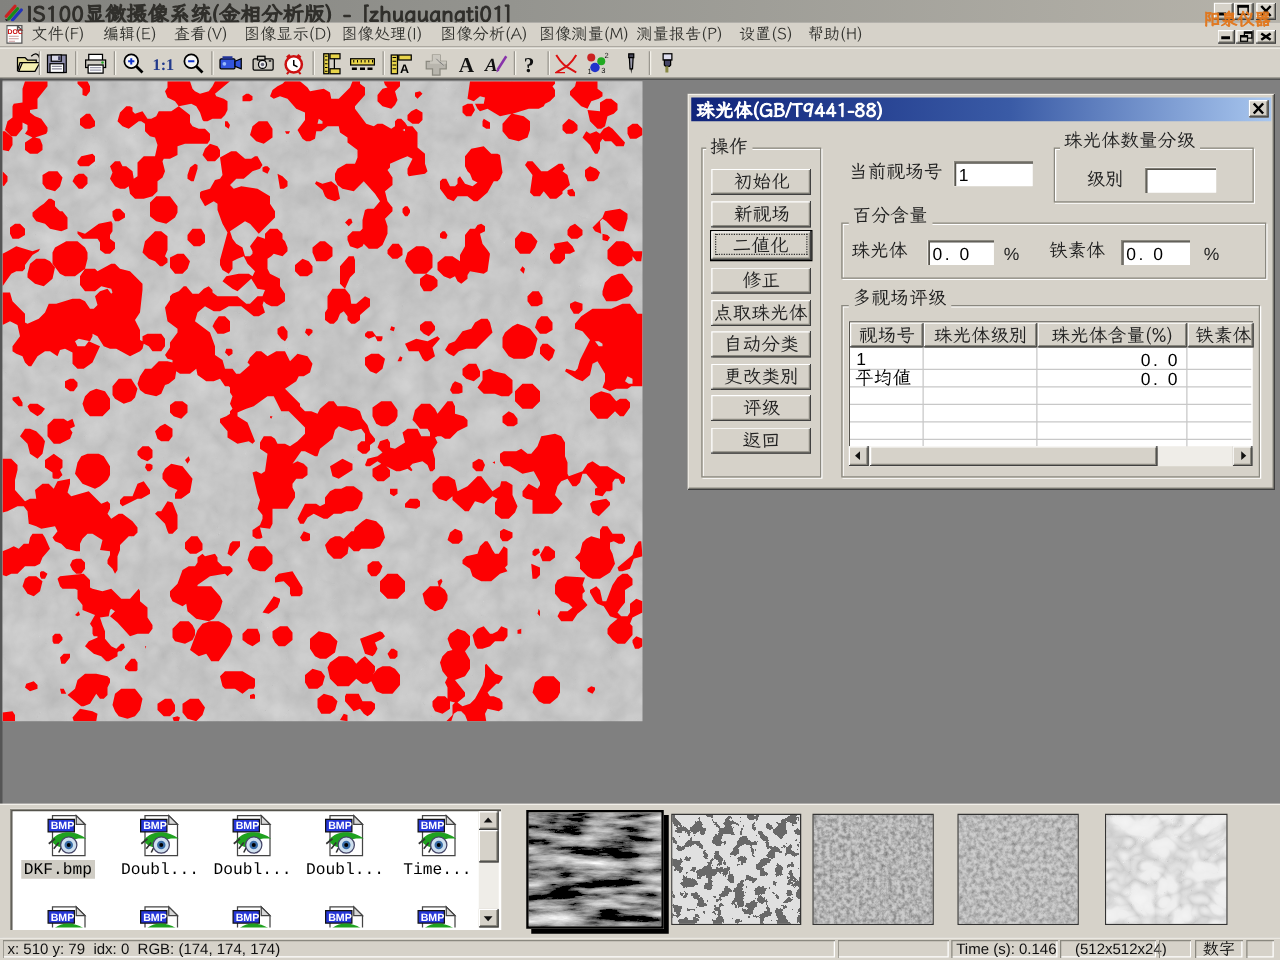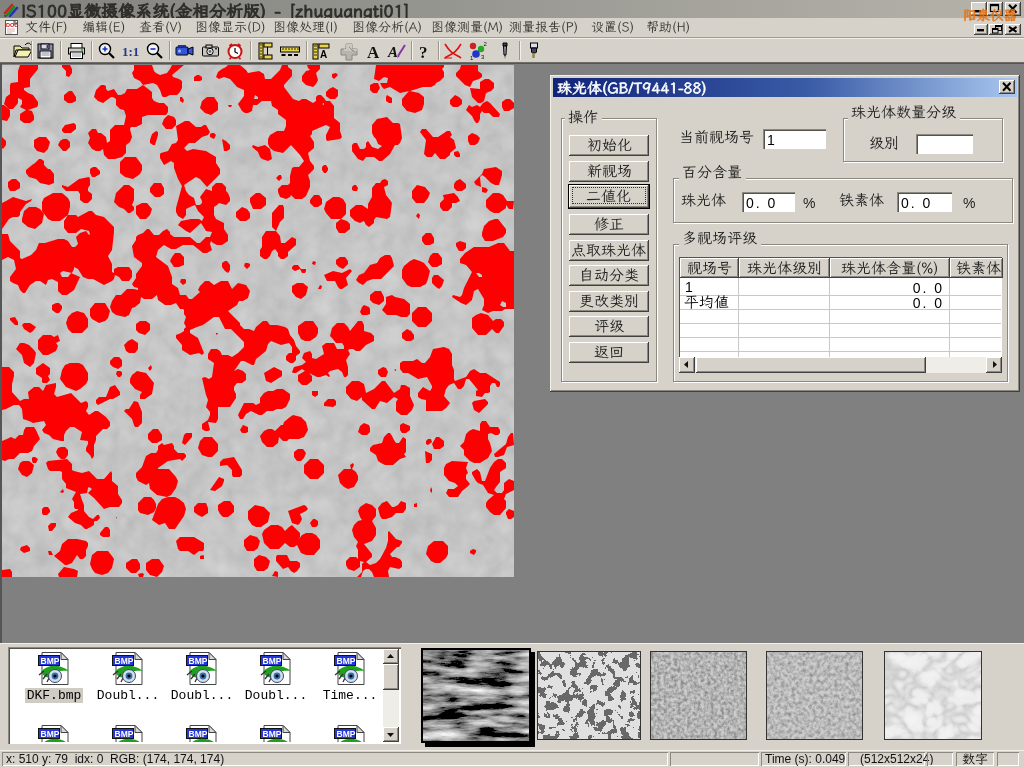--- a/index.html
+++ b/index.html
@@ -608,21 +608,21 @@
       <path d="M6 1.5 h19 l7 7 v25 h-26z" fill="#fff" stroke="#444"></path>
       <path d="M25 1.5 l7 7 h-7z" fill="#d8d8d8" stroke="#444"></path>
       <rect x="2.5" y="4.5" width="21" height="10" fill="#2637d8" stroke="#111"></rect>
       <text x="4.5" y="12.5" font-size="8.5" font-weight="bold" fill="#fff" font-family="Liberation Sans">BMP</text>
       <path d="M5 21 c8-9 20-7 28-1 c-9-1 -12 1 -15 5 c-4 3 -10 2 -13-4z" fill="#1fa11f"></path>
       <path d="M8 20 l-5 4 M11 23 l-4 5 M14 25 l-3 6" stroke="#333" stroke-width="1.3"></path>
       <circle cx="19" cy="25" r="6.5" fill="#cfe0ef" stroke="#446"></circle>
       <circle cx="19" cy="25" r="3.4" fill="#3a6ea8"></circle>
       <circle cx="19" cy="25" r="1.6" fill="#000"></circle>
     </svg>
-<div class="abs" style="left:9px;top:41px;width:74px;text-align:center;font:13px 'Liberation Mono',monospace;color:#000"><span style="background:#cfccc4;padding:0 2px">DKF.bmp</span></div>
+<div class="abs" style="left:9px;top:41px;width:74px;font:13px 'Liberation Mono',monospace;color:#000"><span style="background:#cfccc4;padding:0 2px">DKF.bmp</span></div>
 <svg class="abs" style="left:102px;top:4px" width="37" height="35" viewBox="0 0 37 35">
       <path d="M6 1.5 h19 l7 7 v25 h-26z" fill="#fff" stroke="#444"></path>
       <path d="M25 1.5 l7 7 h-7z" fill="#d8d8d8" stroke="#444"></path>
       <rect x="2.5" y="4.5" width="21" height="10" fill="#2637d8" stroke="#111"></rect>
       <text x="4.5" y="12.5" font-size="8.5" font-weight="bold" fill="#fff" font-family="Liberation Sans">BMP</text>
       <path d="M5 21 c8-9 20-7 28-1 c-9-1 -12 1 -15 5 c-4 3 -10 2 -13-4z" fill="#1fa11f"></path>
       <path d="M8 20 l-5 4 M11 23 l-4 5 M14 25 l-3 6" stroke="#333" stroke-width="1.3"></path>
       <circle cx="19" cy="25" r="6.5" fill="#cfe0ef" stroke="#446"></circle>
       <circle cx="19" cy="25" r="3.4" fill="#3a6ea8"></circle>
       <circle cx="19" cy="25" r="1.6" fill="#000"></circle>
@@ -802,21 +802,21 @@
     </svg>
   </div>
 <div class="abs" style="left:884px;top:651px;width:98px;height:89px;border:1px solid #333;">
     <svg width="96" height="87">
       <rect width="96" height="87" fill="#777" filter="url(#t5f)"></rect>
     </svg>
   </div>
 <div class="abs" style="left:0;top:750px;width:1024px;height:18px;background:#d6d2c9;border-top:1px solid #f2efe9"></div>
 <div class="abs" style="left:2px;top:752px;width:666px;height:14px;box-shadow:inset 1px 1px 0 #8a887f,inset -1px -1px 0 #fff;font:12px 'Liberation Sans';color:#111;padding:0px 4px;white-space:nowrap">x: 510 y: 79&nbsp;&nbsp;idx: 0&nbsp;&nbsp;RGB: (174, 174, 174)</div>
 <div class="abs" style="left:670px;top:752px;width:89px;height:14px;box-shadow:inset 1px 1px 0 #8a887f,inset -1px -1px 0 #fff;font:12px 'Liberation Sans';color:#111;padding:0px 4px;white-space:nowrap"></div>
-<div class="abs" style="left:761px;top:752px;width:85px;height:14px;box-shadow:inset 1px 1px 0 #8a887f,inset -1px -1px 0 #fff;font:12px 'Liberation Sans';color:#111;padding:0px 4px;white-space:nowrap">Time (s): 0.049</div>
+<div class="abs" style="left:761px;top:752px;width:85px;height:14px;box-shadow:inset 1px 1px 0 #8a887f,inset -1px -1px 0 #fff;font:12px 'Liberation Sans';color:#111;padding:0px 4px;white-space:nowrap">Time (s): 0.146</div>
 <div class="abs" style="left:848px;top:752px;width:77px;height:14px;box-shadow:inset 1px 1px 0 #8a887f,inset -1px -1px 0 #fff;font:12px 'Liberation Sans';color:#111;padding:0px 12px;white-space:nowrap">(512x512x24)</div>
 <div class="abs" style="left:927px;top:752px;width:26px;height:14px;box-shadow:inset 1px 1px 0 #8a887f,inset -1px -1px 0 #fff;font:12px 'Liberation Sans';color:#111;padding:0px 4px;white-space:nowrap"></div>
 <div class="abs" style="left:956px;top:752px;width:38px;height:14px;box-shadow:inset 1px 1px 0 #8a887f,inset -1px -1px 0 #fff;text-align:center"><span class="il"><svg class="" width="27" height="14" style="vertical-align:top">
         <g fill="#111" transform="translate(0,11.4) scale(0.1300)">
           <use href="#g6570" x="0"></use>
           <use href="#g5b57" x="100"></use>
         </g>
       </svg></span></div>
 <div class="abs" style="left:997px;top:752px;width:22px;height:14px;box-shadow:inset 1px 1px 0 #8a887f,inset -1px -1px 0 #fff;font:12px 'Liberation Sans';color:#111;padding:0px 4px;white-space:nowrap"></div>
 <svg width="0" height="0" style="position:absolute">

